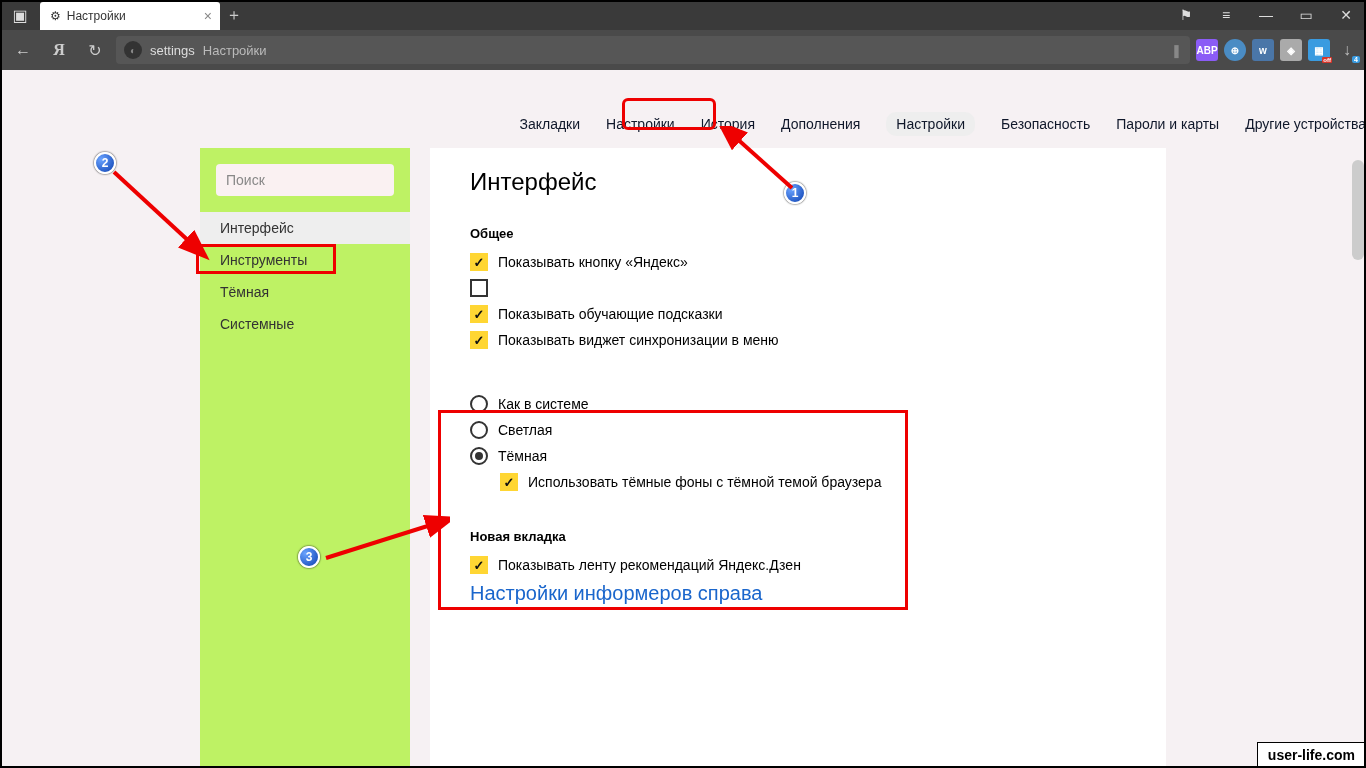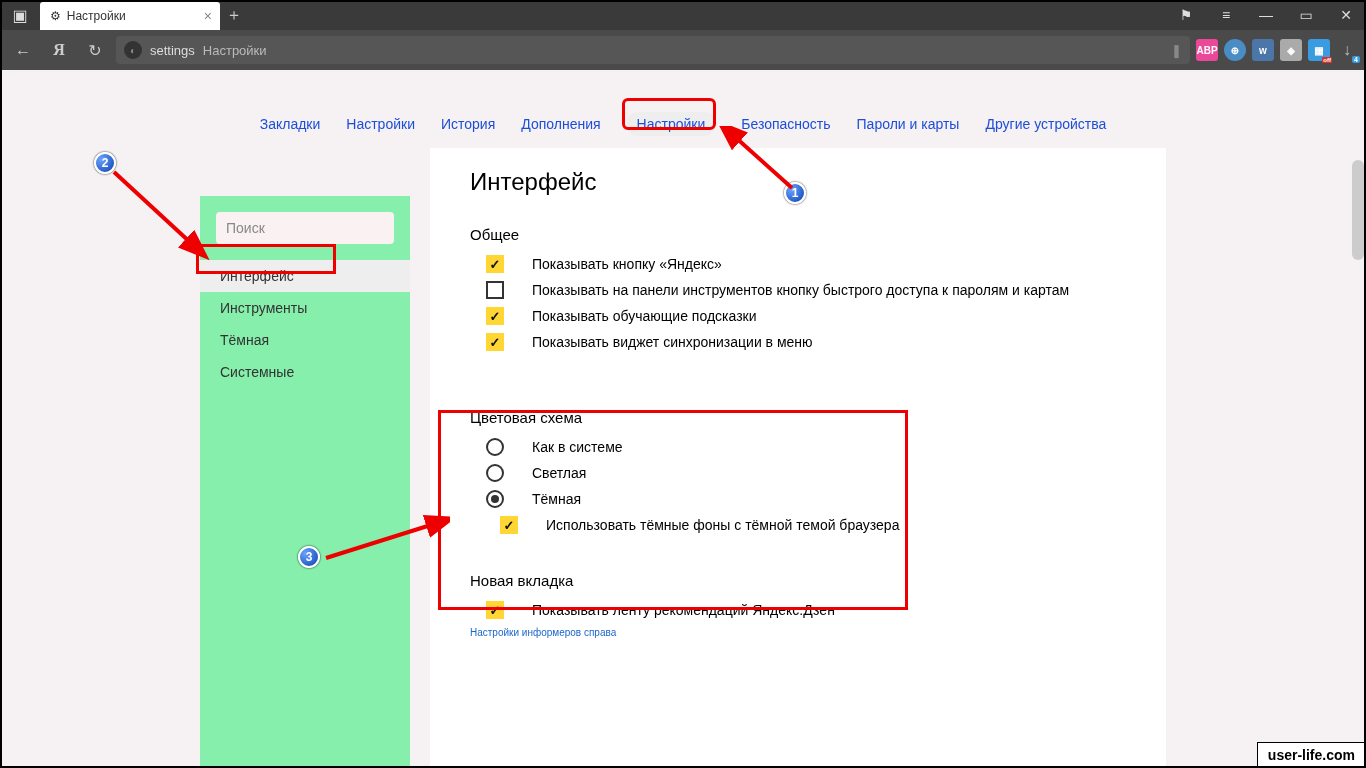--- a/index.html
+++ b/index.html
@@ -16,52 +16,52 @@
 .win-controls div { width: 40px; height: 30px; display:flex; align-items:center; justify-content:center; color:#ddd; font-size: 14px; }
 
 
 .toolbar { height: 40px; background: #4a4a4a; display:flex; align-items:center; padding: 0 8px; gap: 6px; color:#ccc; }
 .toolbar .nav-btn { width: 30px; height: 30px; display:flex; align-items:center; justify-content:center; font-size: 16px; }
 .addr { flex: 1; height: 28px; background: #565656; border-radius: 4px; display:flex; align-items:center; padding:0 8px; font-size: 13px; color:#ddd; gap:8px; }
 .addr .site-icon { width:18px; height:18px; background:#333; border-radius:50%; display:flex; align-items:center; justify-content:center; font-size:10px; color:#888; }
 .addr .bookmark { margin-left:auto; color:#888; }
 .ext-icons { display:flex; gap:6px; align-items:center; }
 .ext-icons .ext { width: 22px; height: 22px; border-radius: 3px; display:flex; align-items:center; justify-content:center; font-size:10px; font-weight:bold; color:#fff; }
-.ext.abp { background:#ec4899; }
+.ext.abp { background:#8b5cf6; }
 .ext.globe { background:#4a8cc4; border-radius:50%; }
 .ext.vk { background:#4a76a8; }
 .ext.shield { background:#aaa; }
 .ext.box { background:#3a9be0; position:relative; }
 .ext.box::after { content:"off"; position:absolute; bottom:-2px; right:-2px; font-size:6px; background:#d8352a; padding:0 1px; border-radius:1px; }
 .ext.download { background:transparent; color:#bbb; font-size:16px; position:relative; }
 .ext.download::after { content:"4"; position:absolute; bottom:-2px; right:-2px; font-size:7px; background:#3a9be0; color:#fff; padding:0 2px; border-radius:2px; }
 
 
-.topnav { height: 48px; display:flex; align-items:center; justify-content:center; gap: 26px; font-size: 14px; color:#1d4ed8; margin-top: 30px; }
+.topnav { height: 48px; display:flex; align-items:center; justify-content:flex-end; gap: 26px; font-size: 14px; color:#0f172a; margin-top: 30px; }
 .topnav .nav-item { cursor:pointer; }
 .topnav .nav-item.active { background:#eee; padding: 4px 10px; border-radius: 10px; }
 
 
 .layout { display:flex; padding: 0 200px; gap: 20px; height: calc(768px - 70px - 78px); }
-.sidebar { width: 210px; background:#86efac; padding: 10px 0; margin-top: 48px; }
+.sidebar { width: 210px; background:#bef264; padding: 10px 0; }
 .search-box { margin: 6px 16px 16px; height: 32px; background:#faf1f2; border-radius: 4px; display:flex; align-items:center; padding:0 10px; color:#888; font-size:14px; }
 .sidebar-item { padding: 8px 20px; font-size: 14px; color:#333; cursor:pointer; }
 .sidebar-item.active { background:#eee; }
 
 .main { flex:1; background:#fff; padding: 20px 40px; }
 .main h1 { font-size: 24px; font-weight:normal; margin-bottom: 30px; }
-.section-title { font-weight:normal; font-size: 15px; margin-bottom: 12px; margin-top: 20px; }
-.opt { display:flex; align-items:center; gap: 28px; margin: 8px 16px; font-size: 14px; }
+.section-title { font-weight:bold; font-size: 13px; margin-bottom: 12px; margin-top: 20px; }
+.opt { display:flex; align-items:center; gap: 10px; margin: 8px 0; font-size: 14px; }
 .opt.indent { margin-left: 30px; }
 .chk { width:18px; height:18px; border: 2px solid #333; display:inline-flex; align-items:center; justify-content:center; font-size:13px; flex-shrink:0; }
 .chk.on { background:#ffd633; border-color:#ffd633; }
 .chk.on::after { content:"✓"; color:#111; font-weight:bold; }
 .radio { width:18px; height:18px; border: 2px solid #333; border-radius:50%; display:inline-flex; align-items:center; justify-content:center; flex-shrink:0; }
 .radio.on::after { content:""; width:8px; height:8px; background:#333; border-radius:50%; }
-.link { color:#1a66cc; font-size:10px; margin-top:8px; cursor:pointer; }
+.link { color:#1a66cc; font-size:20px; margin-top:8px; cursor:pointer; }
 
 
 .anno-box { position:absolute; border: 3px solid #e00; pointer-events:none; }
 .anno-circle { position:absolute; width:22px; height:22px; border-radius:50%; background:radial-gradient(circle at 30% 30%, #6aa3ff, #0b3fb0); border:2px solid #fff; display:flex; align-items:center; justify-content:center; color:#fff; font-weight:bold; font-size:12px; pointer-events:none; box-shadow:0 0 2px #000; }
 .arrow { position:absolute; pointer-events:none; }
 
 .watermark { position:absolute; right:0; bottom:0; background:#fff; border:1px solid #000; padding:4px 10px; font-size:14px; font-weight:bold; }
 
 .scrollbar { position:absolute; right:2px; top:160px; width:12px; height:100px; background:#ccc; border-radius:6px; }
 .frame { position:absolute; inset:0; border:2px solid #000; pointer-events:none; }
@@ -131,33 +131,31 @@
   <div class="main">
     <h1>Интерфейс</h1>
 
     <div class="section-title">Общее</div>
     <div class="opt">
         <span class="chk on"></span>
         <span>Показывать кнопку «Яндекс»</span>
       </div>
     <div class="opt">
         <span class="chk"></span>
-        <span>Показывать на панели инструментов кнопку быстрого доступа к паролям и картам</span>
       </div>
     <div class="opt">
         <span class="chk on"></span>
         <span>Показывать обучающие подсказки</span>
       </div>
     <div class="opt">
         <span class="chk on"></span>
         <span>Показывать виджет синхронизации в меню</span>
       </div>
 
     <div style="height:30px"></div>
-    <div class="section-title">Цветовая схема</div>
     <div class="opt">
         <span class="radio"></span>
         <span>Как в системе</span>
       </div>
     <div class="opt">
         <span class="radio"></span>
         <span>Светлая</span>
       </div>
     <div class="opt">
         <span class="radio on"></span>

